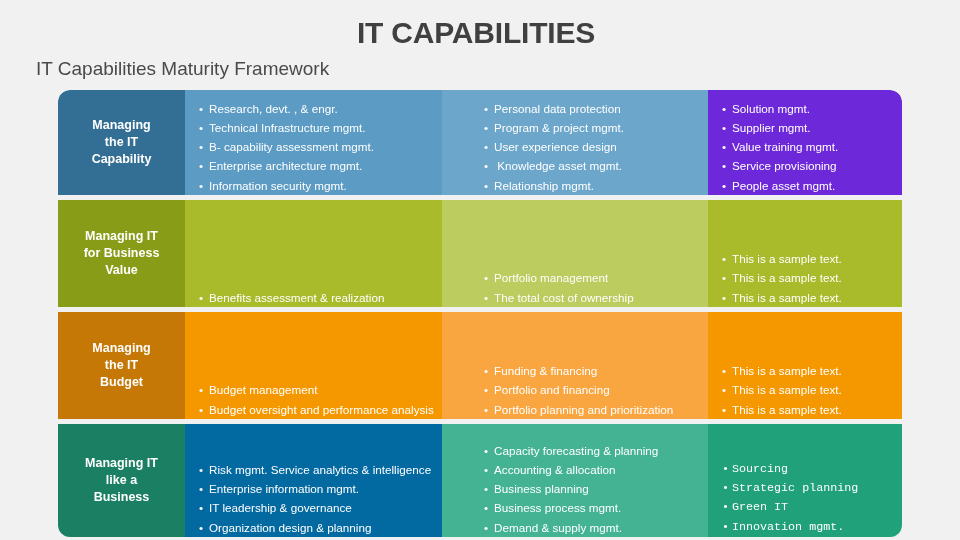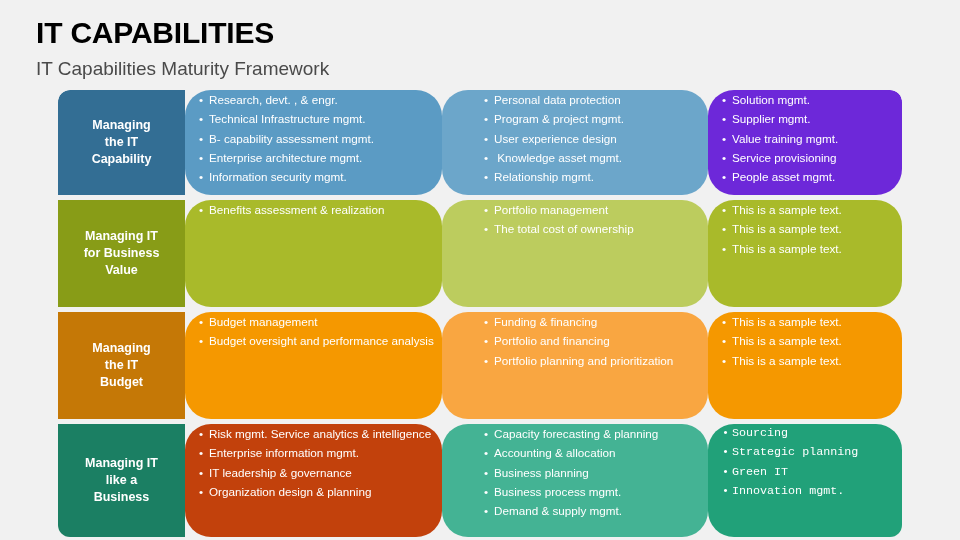--- a/index.html
+++ b/index.html
@@ -18,24 +18,25 @@
   
   #header {
     position: absolute;
     left: 36px;
     top: 14px;
     width: 880px;
   }
   #title {
     font-size: 30px;
     font-weight: bold;
-    color: #000000;
+    color: #404040;
     letter-spacing: -0.2px;
     line-height: 38px;
     margin: 0;
+    text-align: center;
   }
   #subtitle {
     font-size: 19px;
     font-weight: normal;
     color: #4a4a4a;
     line-height: 26px;
     margin: 4px 0 0 0;
   }
 
   
@@ -86,22 +87,21 @@
   .label-text {
     color: #ffffff;
     font-weight: bold;
     font-size: 12.5px;
     line-height: 17px;
   }
 
   
   .list-cell {
     display: flex;
-    align-items: flex-start;
-    border-radius: 26px;
+    align-items: flex-end;
   }
   ul.bullets {
     list-style: none;
     margin: 0;
     padding: 0 6px 0 14px;
     width: 100%;
   }
   ul.bullets li {
     color: #ffffff;
     font-size: 11.7px;
@@ -211,21 +211,21 @@
           <li>This is a sample text.</li>
           <li>This is a sample text.</li>
           <li>This is a sample text.</li>
         </ul>
       </div>
     </div>
     <div class="row r3">
       <div class="cell c0 label-cell" style="background: rgb(27, 127, 99);">
         <div class="label-text">Managing IT<br>like a<br>Business</div>
       </div>
-      <div class="cell c1 list-cell" style="background: #c2410c;">
+      <div class="cell c1 list-cell" style="background: #0369a1;">
         <ul class="bullets">
           <li>Risk mgmt. Service analytics &amp; intelligence</li>
           <li>Enterprise information mgmt.</li>
           <li>IT leadership &amp; governance</li>
           <li>Organization design &amp; planning</li>
         </ul>
       </div>
       <div class="cell c2 list-cell" style="background: rgb(68, 179, 148);">
         <ul class="bullets">
           <li>Capacity forecasting &amp; planning</li>

